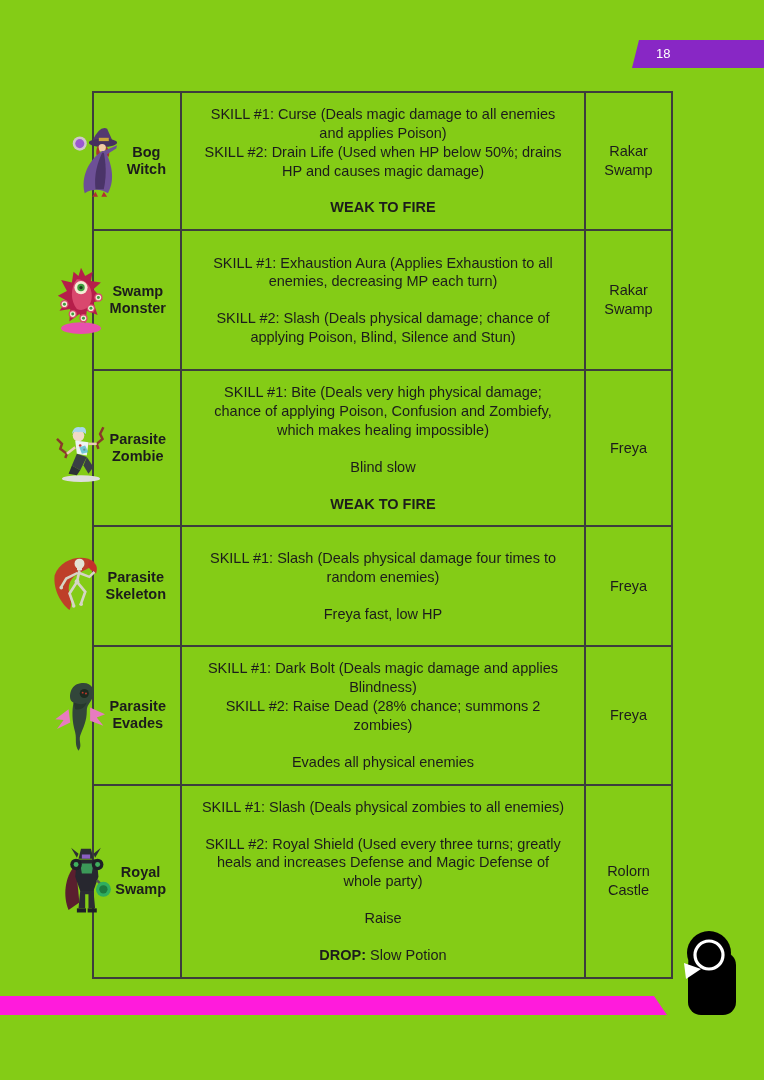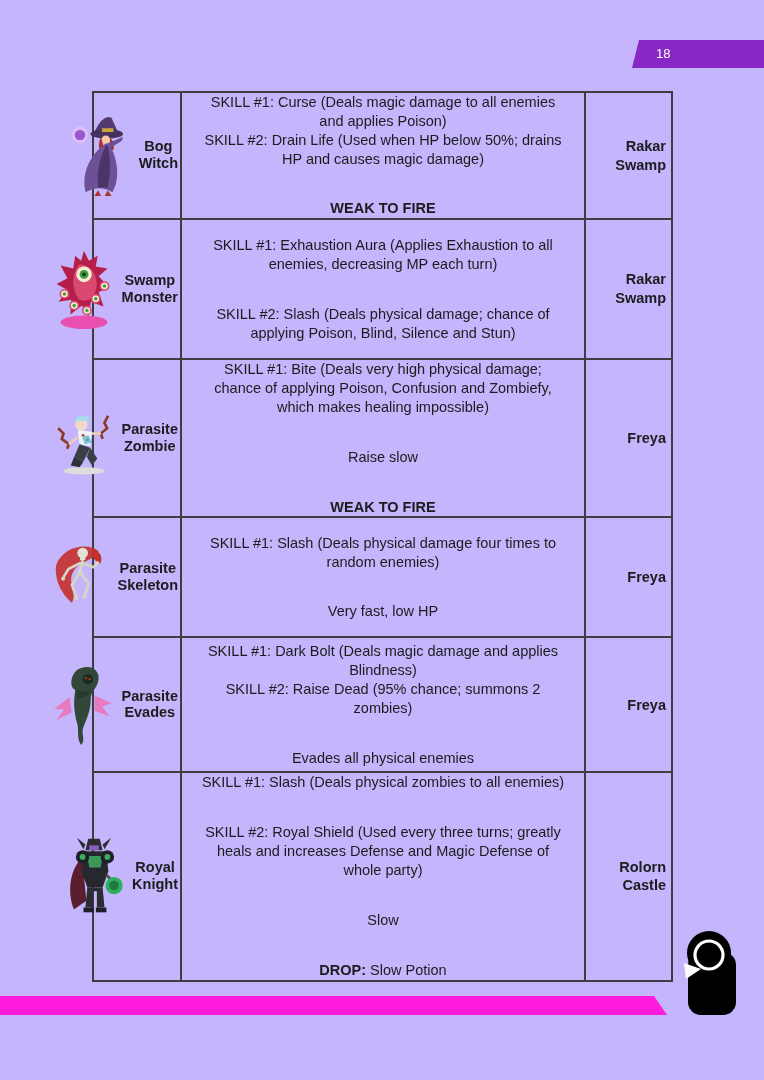--- a/index.html
+++ b/index.html
@@ -4,21 +4,21 @@
 <style>
   html,body { margin:0; padding:0; }
   body {
     font-family: "Liberation Sans", sans-serif;
     background:#ffffff;
     color:#1c1c1c;
   }
   .page {
     position:relative;
     width:764px; height:1080px;
-    background:#c4b5fd;
+    background:#84cc16;
     overflow:hidden;
   }
 
   
   .page-number-banner {
     position:absolute; top:40px; left:632px; width:132px; height:28px;
     background:#8827C5;
     clip-path:polygon(7px 0, 100% 0, 100% 100%, 0 100%);
     color:#ffffff; font-size:13px; line-height:28px;
     padding-left:0;
@@ -28,21 +28,21 @@
   
   table.monster-table {
     position:absolute; left:92px; top:91px;
     width:579px;
     border-collapse:collapse;
     table-layout:fixed;
   }
   table.monster-table td {
     border:2px solid #3d3d3d;
     vertical-align:middle;
-    padding:0;
+    padding:12px;
   }
   tr.r0 { height:120px; } tr.r1 { height:140px; } tr.r2 { height:145px; }
   tr.r3 { height:120px; } tr.r4 { height:135px; } tr.r5 { height:150px; }
 
   .cell-image-inner {
     height:100%; display:flex; flex-direction:row;
     align-items:center; justify-content:flex-end;
     padding:3px 2px 4px 2px; box-sizing:border-box;
   }
   .art { flex:1; display:flex; align-items:center; justify-content:center; width:100%; }
@@ -50,24 +50,24 @@
   .monster-name {
     font-weight:bold; font-size:14.5px; line-height:1.15;
     text-align:center;
   }
 
   .cell-skills { text-align:center; }
   .para {
     margin:0 auto; font-size:14.5px; line-height:1.3;
     max-width:364px; text-align:center;
   }
-  .para.gap { margin-top:31px; }
+  .para.gap { margin-top:18px; }
   .para.bold, .bold { font-weight:bold; }
 
-  .cell-location { text-align:right; font-size:14.5px; line-height:1.3;font-weight:bold; }
+  .cell-location { text-align:center; font-size:14.5px; line-height:1.3; }
   .cell-location .loc { display:block; padding:0 5px; }
 
   
   .footer-bar {
     position:absolute; left:0; top:996px; width:667px; height:19px;
     background:#FF1BDC;
     clip-path:polygon(0 0, calc(100% - 13px) 0, 100% 100%, 0 100%);
   }
   .footer-icon { position:absolute; left:684px; top:930px; width:53px; height:87px; }
 </style>
@@ -182,21 +182,21 @@
                 <path d="M30 52 L24 66 L34 72 L42 56 Z" fill="#3a3f45"></path>
                 <path d="M24 66 L20 76 L30 78 L34 72 Z" fill="#2c3036"></path>
                 <path d="M42 56 L50 68 L44 76 L38 66 Z" fill="#3a3f45"></path>
               </svg>
             </div>
             <div class="monster-name">Parasite Zombie</div>
           </div>
         </td>
         <td class="cell-skills">
           <p class="para">SKILL #1: Bite (Deals very high physical damage; chance of applying Poison, Confusion and Zombiefy, which makes healing impossible)</p>
-          <p class="para gap">Raise slow</p>
+          <p class="para gap">Blind slow</p>
           <p class="para bold gap">WEAK TO FIRE</p>
         </td>
         <td class="cell-location">
           <span class="loc">Freya</span>
         </td>
       </tr>
 
       <tr class="r3">
         <td>
           <div class="cell-image-inner">
@@ -215,21 +215,21 @@
                 <circle cx="16" cy="47" r="2.2" fill="#d6d5c6"></circle>
                 <circle cx="31" cy="69" r="2.2" fill="#d6d5c6"></circle>
                 <circle cx="40" cy="67" r="2.2" fill="#d6d5c6"></circle>
               </svg>
             </div>
             <div class="monster-name">Parasite Skeleton</div>
           </div>
         </td>
         <td class="cell-skills">
           <p class="para">SKILL #1: Slash (Deals physical damage four times to random enemies)</p>
-          <p class="para gap">Very fast, low HP</p>
+          <p class="para gap">Freya fast, low HP</p>
         </td>
         <td class="cell-location">
           <span class="loc">Freya</span>
         </td>
       </tr>
 
       <tr class="r4">
         <td>
           <div class="cell-image-inner">
             <div class="art">
@@ -241,21 +241,21 @@
                 <circle cx="37" cy="18" r="1.2" fill="#c0392b"></circle>
                 <circle cx="41" cy="19" r="1.2" fill="#c0392b"></circle>
                 <path d="M26 30 Q36 34 42 30 Q38 40 28 38 Z" fill="#27382d"></path>
               </svg>
             </div>
             <div class="monster-name">Parasite Evades</div>
           </div>
         </td>
         <td class="cell-skills">
           <p class="para">SKILL #1: Dark Bolt (Deals magic damage and applies Blindness)</p>
-          <p class="para">SKILL #2: Raise Dead (95% chance; summons 2 zombies)</p>
+          <p class="para">SKILL #2: Raise Dead (28% chance; summons 2 zombies)</p>
           <p class="para gap">Evades all physical enemies</p>
         </td>
         <td class="cell-location">
           <span class="loc">Freya</span>
         </td>
       </tr>
 
       <tr class="r5">
         <td>
           <div class="cell-image-inner">
@@ -273,27 +273,27 @@
                 <circle cx="23" cy="25" r="3" fill="#3fae5f"></circle>
                 <circle cx="49" cy="25" r="3" fill="#3fae5f"></circle>
                 <path d="M28 57 L26 78 L34 78 L34 61 L38 61 L38 78 L46 78 L44 57 Z" fill="#2c2c34"></path>
                 <rect x="24" y="78" width="11" height="5" fill="#1f1f27"></rect>
                 <rect x="37" y="78" width="11" height="5" fill="#1f1f27"></rect>
                 <line x1="48" y1="44" x2="54" y2="50" stroke="#555" stroke-width="3"></line>
                 <circle cx="56" cy="55" r="9" fill="#2fae5f"></circle>
                 <circle cx="56" cy="55" r="5" fill="#1d7a3e"></circle>
               </svg>
             </div>
-            <div class="monster-name">Royal Knight</div>
+            <div class="monster-name">Royal Swamp</div>
           </div>
         </td>
         <td class="cell-skills">
           <p class="para">SKILL #1: Slash (Deals physical zombies to all enemies)</p>
           <p class="para gap">SKILL #2: Royal Shield (Used every three turns; greatly heals and increases Defense and Magic Defense of whole party)</p>
-          <p class="para gap">Slow</p>
+          <p class="para gap">Raise</p>
           <p class="para gap"><span class="bold">DROP:</span><span> Slow Potion</span></p>
         </td>
         <td class="cell-location">
           <span class="loc">Rolorn Castle</span>
         </td>
       </tr>
 
     </tbody>
   </table>
 

